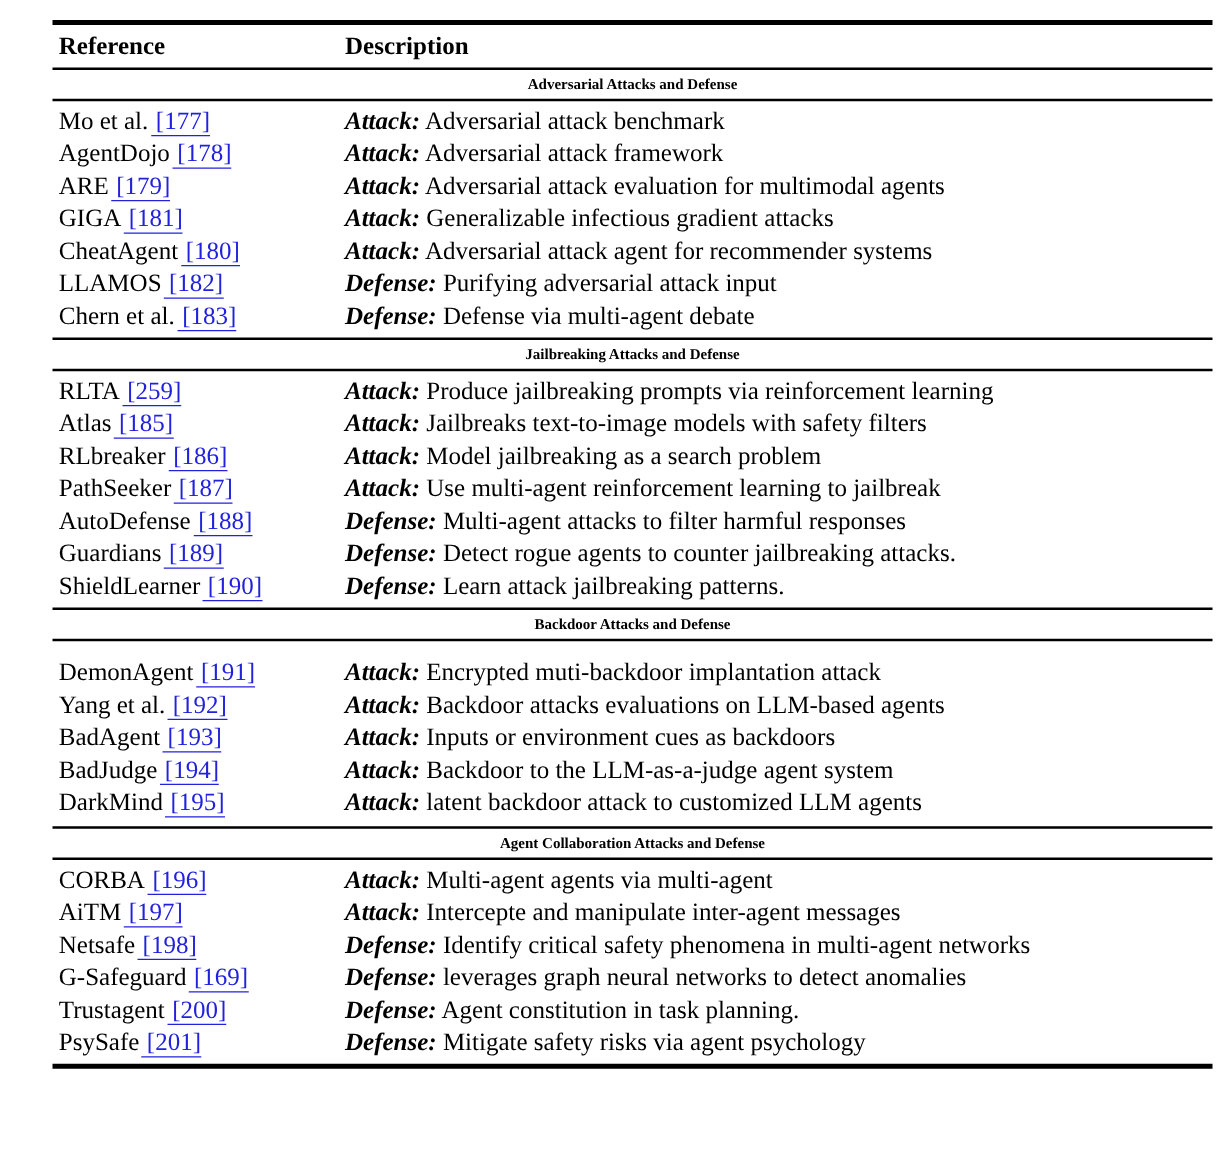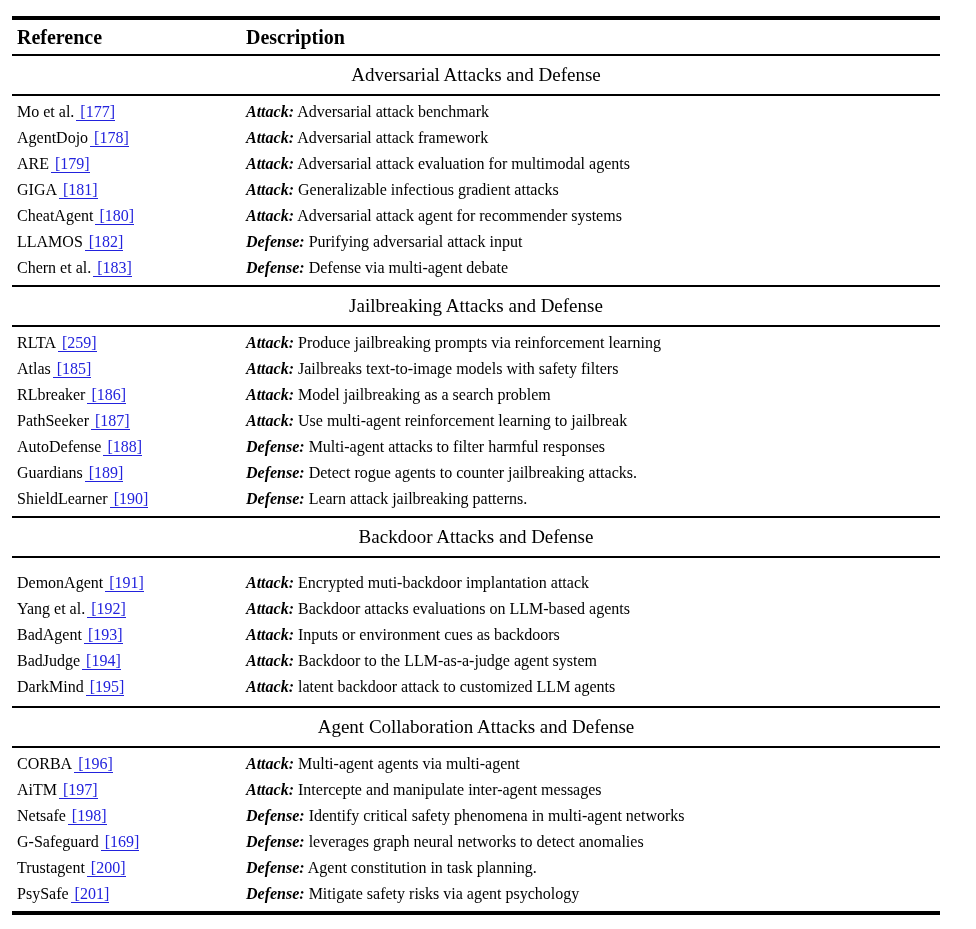--- a/index.html
+++ b/index.html
@@ -7,58 +7,58 @@
     margin: 0;
     padding: 0;
     background: #ffffff;
     width: 976px;
     height: 929px;
     overflow: hidden;
     font-family: "Liberation Serif", "DejaVu Serif", serif;
     color: #000000;
   }
   .paper-table {
-    margin: 16px 18px 0 12px;
+    margin: 16px 18px 0 42px;
     width: 928px;
   }
   .rule {
     background: #000000;
     width: 100%;
   }
   .rule.thick { height: 4px; }
   .rule.thin  { height: 2px; }
   .header-row {
     display: grid;
     grid-template-columns: 229px 1fr;
     padding-left: 5px;
     height: 34px;
     align-items: center;
     font-weight: bold;
     font-size: 20px;
   }
   .section-title {
-    height: 38px;
+    height: 23px;
     display: flex;
     align-items: center;
     justify-content: center;
-    font-weight: normal;
-    font-size: 19px;
+    font-weight: bold;
+    font-size: 12px;
     text-align: center;
   }
   .rows {
     padding: 3px 0 4px;
   }
   #sections section:nth-child(3) .rows {
     padding: 12px 0 6px;
   }
   .row {
     display: grid;
     grid-template-columns: 229px 1fr;
     padding-left: 5px;
-    font-size: 16px;
+    font-size: 20px;
     line-height: 26px;
     white-space: nowrap;
   }
   .ref-cell { overflow: visible; }
   .cite {
     color: var(--link-color);
     text-decoration: none;
     border-bottom: 1.5px solid var(--link-color);
     margin-left: 2px;
     padding-left: 4px;

